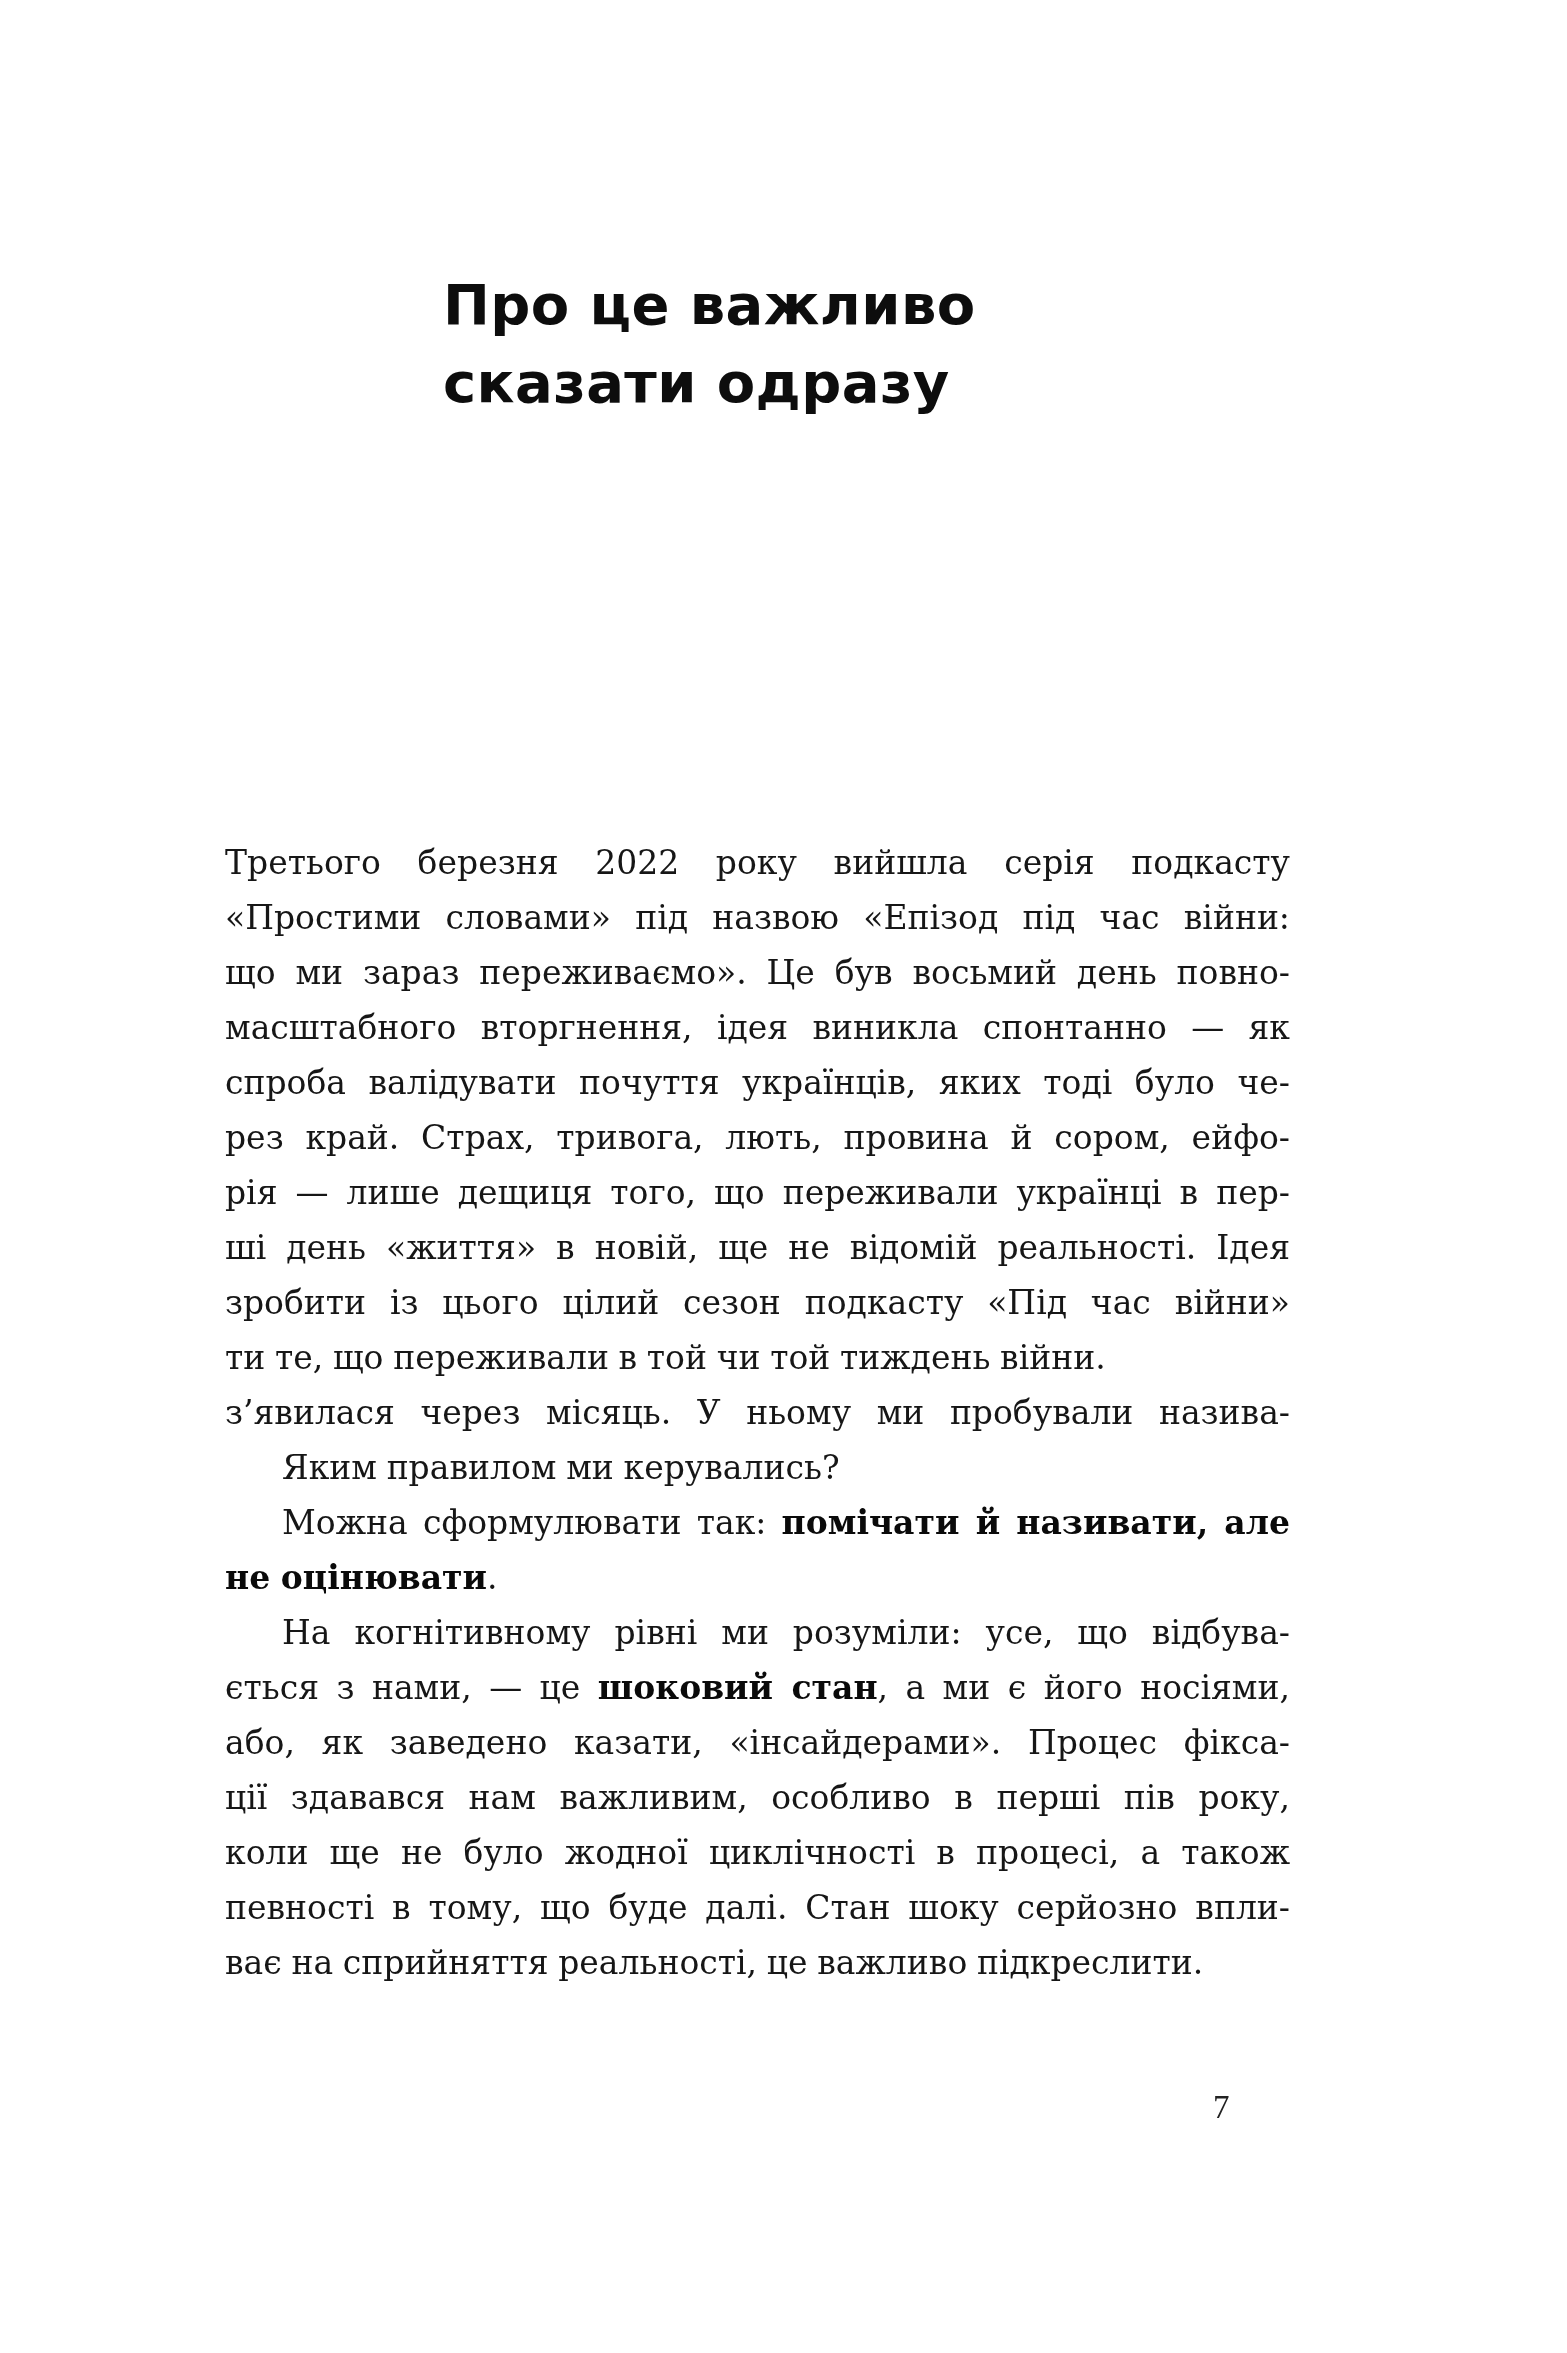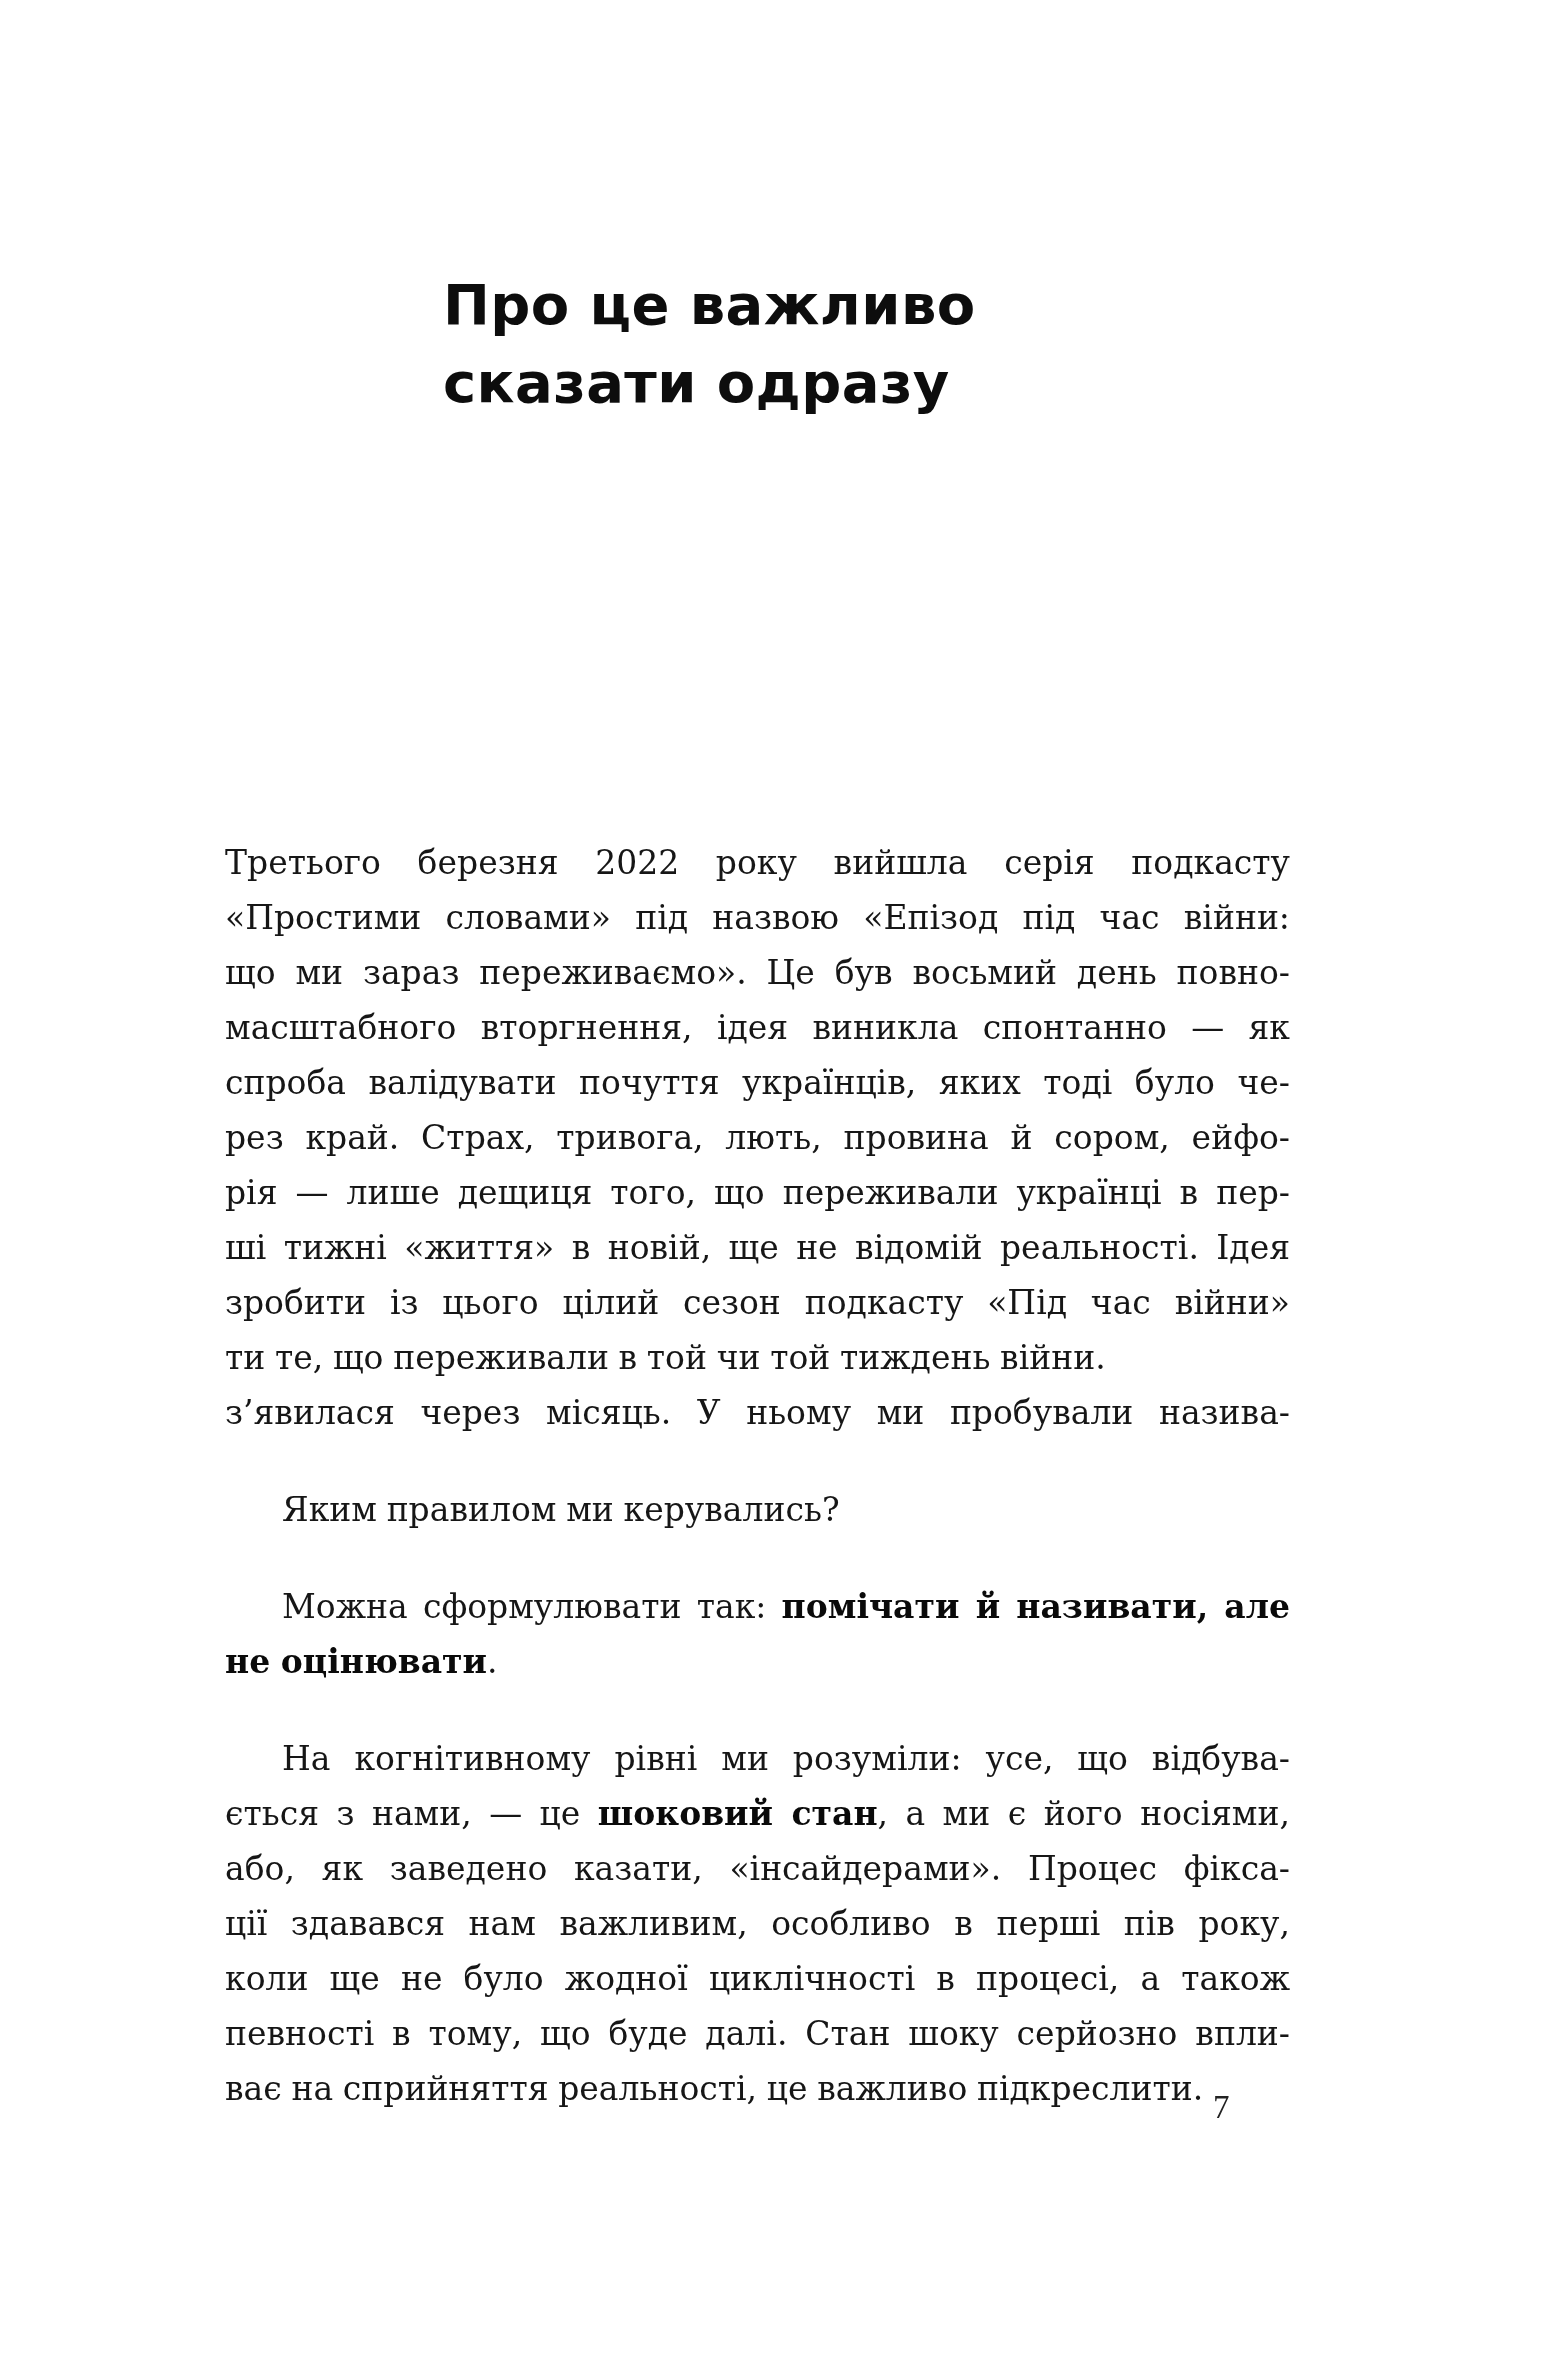--- a/index.html
+++ b/index.html
@@ -55,21 +55,20 @@
       text-align: justify;
       text-align-last: justify;
       word-spacing: -0.8px;
     }
     .line.last {
       text-align: left;
       text-align-last: left;
     }
     .line.indent {
       padding-left: 57px;
-      margin-top: 42px;
     }
     .line b {
       font-weight: bold;
       color: #0a0a0a;
     }
     .page-number {
       position: absolute;
       left: 1213px;
       top: 2088px;
       font-family: "Liberation Serif", "DejaVu Serif", serif;
@@ -88,21 +87,21 @@
   </h1>
 
   <div class="body-text" id="body-text">
       <span class="line "><span style="white-space: nowrap; word-spacing: 0px;"><span>Третього березня 2022 року вийшла серія подкасту</span></span></span>
       <span class="line "><span style="white-space: nowrap; word-spacing: 0px;"><span>«Простими словами» під назвою «Епізод під час війни:</span></span></span>
       <span class="line "><span style="white-space: nowrap; word-spacing: 0px;"><span>що ми зараз переживаємо». Це був восьмий день повно-</span></span></span>
       <span class="line "><span style="white-space: nowrap; word-spacing: 0px;"><span>масштабного вторгнення, ідея виникла спонтанно — як</span></span></span>
       <span class="line "><span style="white-space: nowrap; word-spacing: 0px;"><span>спроба валідувати почуття українців, яких тоді було че-</span></span></span>
       <span class="line "><span style="white-space: nowrap; word-spacing: 0px;"><span>рез край. Страх, тривога, лють, провина й сором, ейфо-</span></span></span>
       <span class="line "><span style="white-space: nowrap; word-spacing: 0px;"><span>рія — лише дещиця того, що переживали українці в пер-</span></span></span>
-      <span class="line "><span style="white-space: nowrap; word-spacing: 0px;"><span>ші тижні «життя» в новій, ще не відомій реальності. Ідея</span></span></span>
+      <span class="line "><span style="white-space: nowrap; word-spacing: 0px;"><span>ші день «життя» в новій, ще не відомій реальності. Ідея</span></span></span>
       <span class="line "><span style="white-space: nowrap; word-spacing: 0px; margin-top: 15px;"><span>зробити із цього цілий сезон подкасту «Під час війни»</span></span></span>
       <span class="line last"><span style="white-space: nowrap;"><span>ти те, що переживали в той чи той тиждень війни.</span></span></span>
       <span class="line "><span style="white-space: nowrap; word-spacing: 0px;"><span>з’явилася через місяць. У ньому ми пробували назива-</span></span></span>
       <span class="line indent last"><span style="white-space: nowrap;"><span>Яким правилом ми керувались?</span></span></span>
       <span class="line indent"><span style="white-space: nowrap; word-spacing: 0px;"><span>Можна сформулювати так: </span><b>помічати й називати, але</b></span></span>
       <span class="line last"><span style="white-space: nowrap;"><b>не оцінювати</b><span>.</span></span></span>
       <span class="line indent"><span style="white-space: nowrap; word-spacing: 0px;"><span>На когнітивному рівні ми розуміли: усе, що відбува-</span></span></span>
       <span class="line "><span style="white-space: nowrap; word-spacing: 0px;"><span>ється з нами, — це </span><b>шоковий стан</b><span>, а ми є його носіями,</span></span></span>
       <span class="line "><span style="white-space: nowrap; word-spacing: 0px;"><span>або, як заведено казати, «інсайдерами». Процес фікса-</span></span></span>
       <span class="line "><span style="white-space: nowrap; word-spacing: 0px;"><span>ції здавався нам важливим, особливо в перші пів року,</span></span></span>

